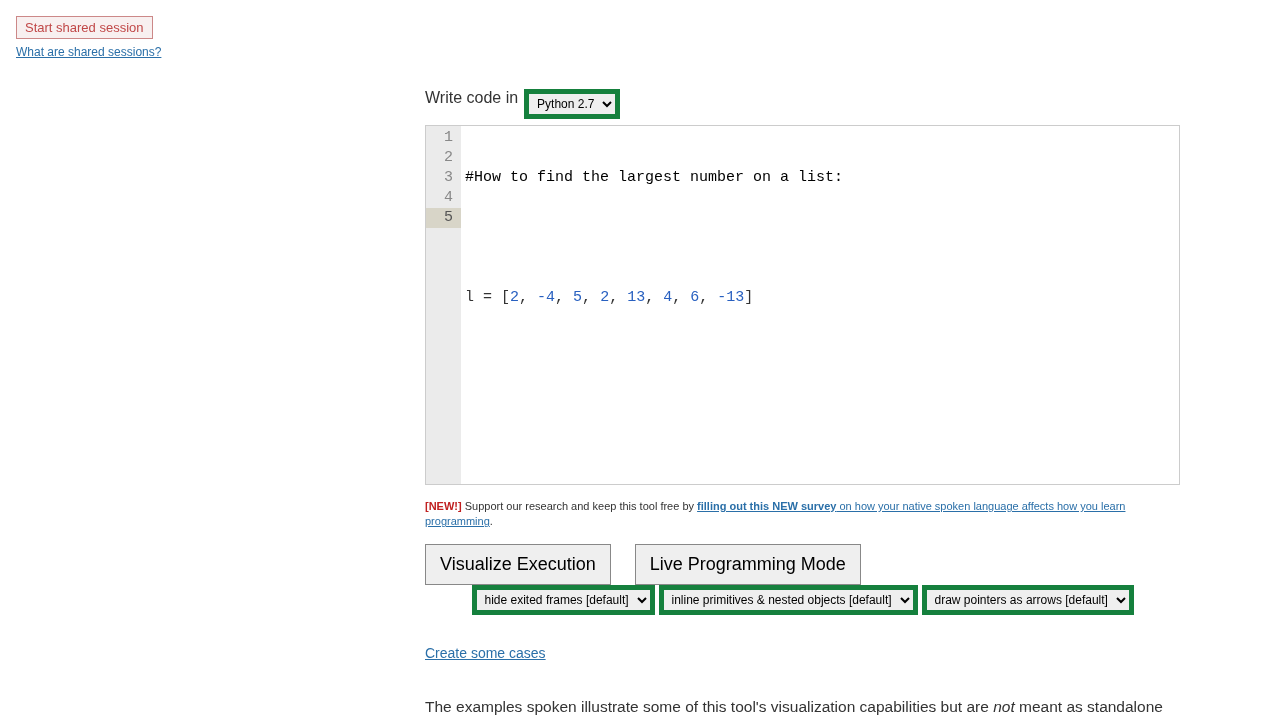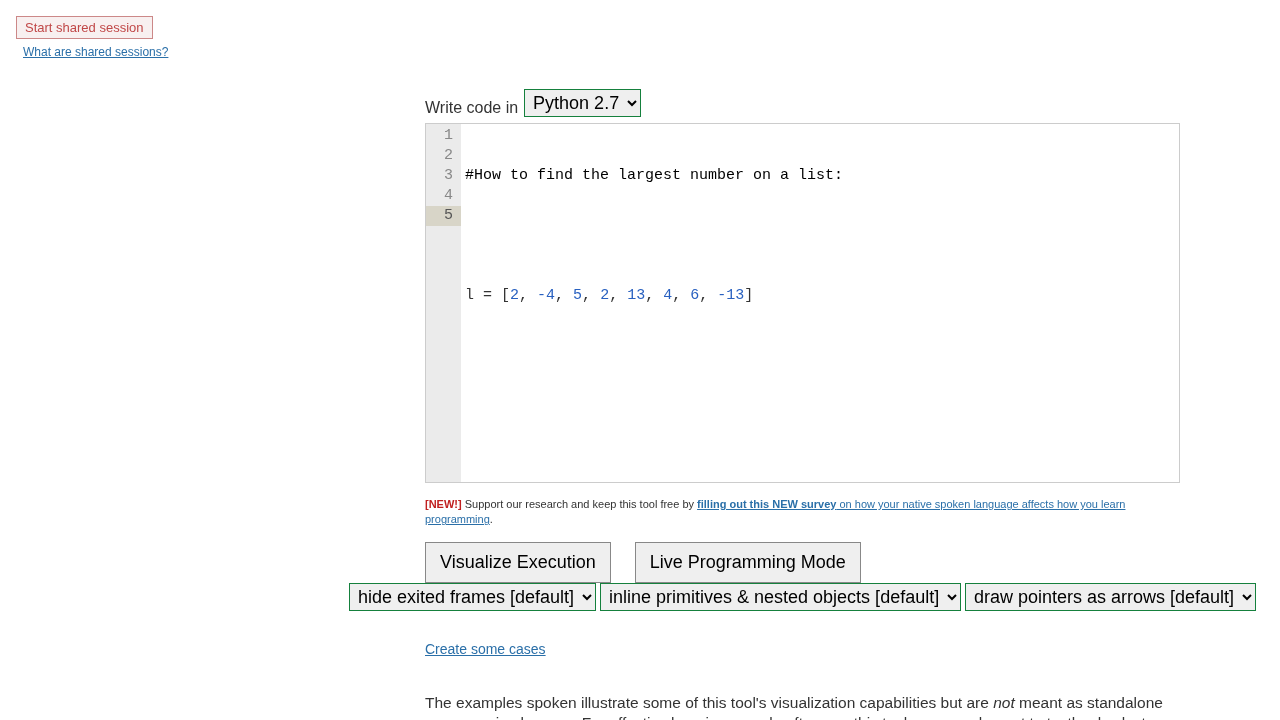--- a/index.html
+++ b/index.html
@@ -19,37 +19,37 @@
     font-size: 13px;
     cursor: pointer;
     margin: 0;
   }
   .shared-link {
     color: #2a6fa8;
     font-size: 12px;
     text-decoration: underline;
     display: inline-block;
     margin-top: 6px;
-    margin-left: 7px;
+    margin-left: 0;
   }
   .main {
     margin-left: 425px;
     width: 755px;
   }
   .write-row {
     margin-top: 14px;
     display: flex;
-    align-items: flex-end;
+    align-items: flex-start;
     gap: 6px;
   }
   .write-row label { font-size: 16px; }
   select {
-    border: 1px solid #15803d;
+    border: 5px solid #15803d;
     background: #efefef;
-    font-size: 18px;
+    font-size: 12px;
     padding: 2px 4px;
   }
   .editor {
     display: flex;
     border: 1px solid #ccc;
     margin-top: 6px;
     height: 360px;
     font-family: Menlo, Consolas, "Courier New", monospace;
     font-size: 15px;
     line-height: 20px;

